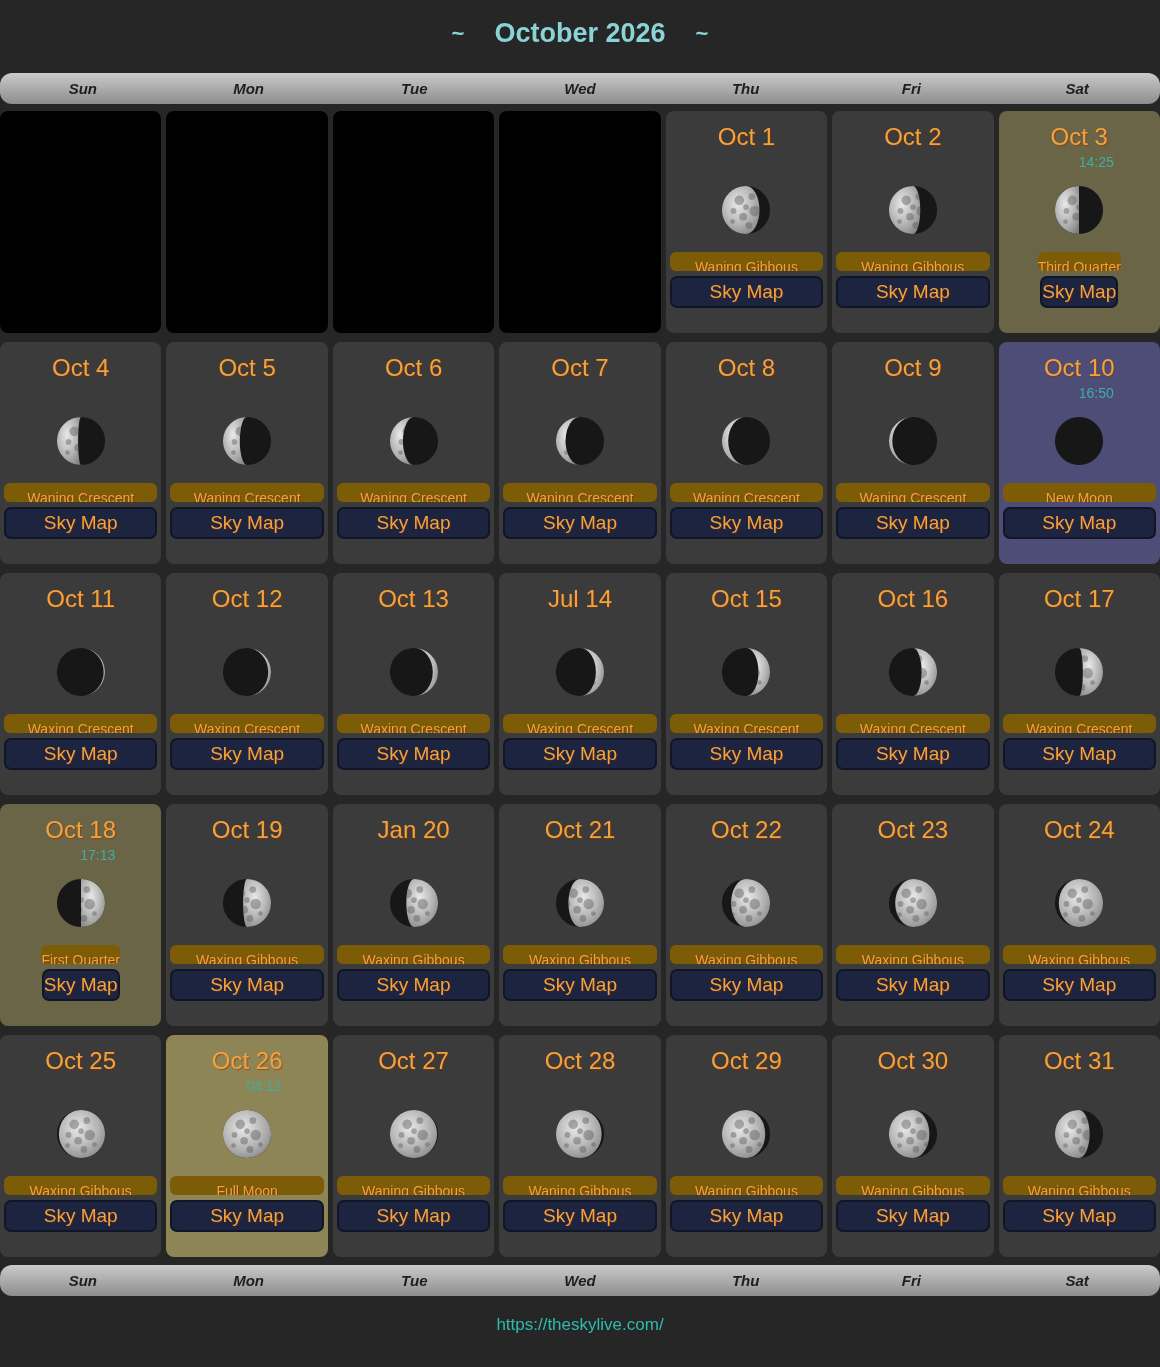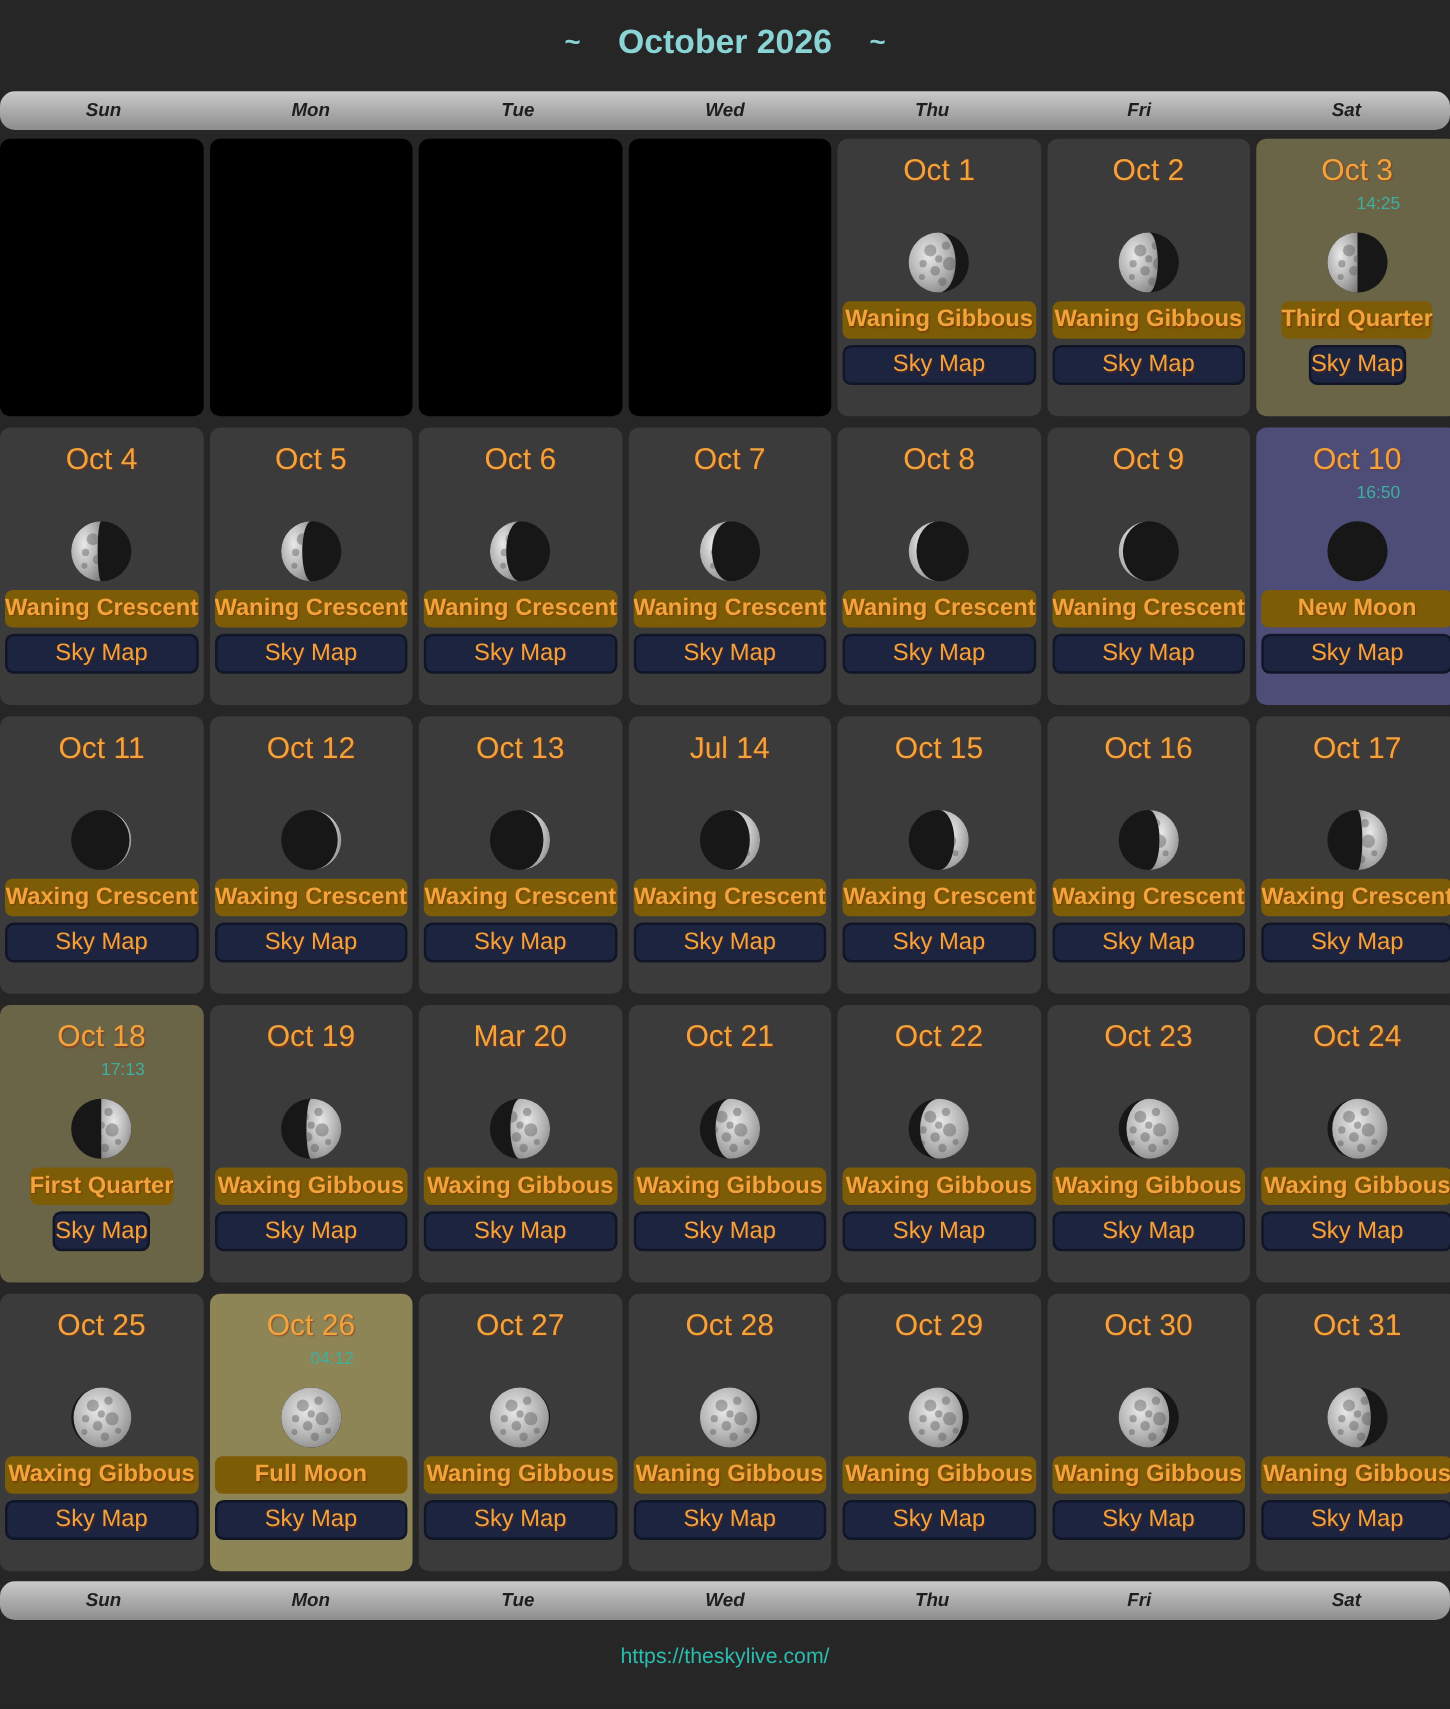--- a/index.html
+++ b/index.html
@@ -43,25 +43,25 @@
   .cell.full    { background:var(--full-moon-cell-bg,#8e8557); }
   .date {
     margin-top:12px; font-size:24px;
     color:var(--accent-orange,#f2a33c);
     text-shadow:1px 1px 1px rgba(140,50,10,.6);
   }
   .time { height:22px; margin-top:3px; font-size:14px; color:var(--time-teal,#3fae9f);padding-left:34px; }
   .moon { margin-top:8px; display:flex; justify-content:center; }
   .spacer { flex:1; }
   .phase-btn {
-    margin:0 4px 5px; height:30px; line-height:30px;
+    margin:0 4px 5px; height:19px; line-height:30px;
     border-radius:6px; background:var(--phase-label-bg,#7d5c07);
-    color:var(--accent-orange,#f2a33c); font-size:19px;
+    color:var(--accent-orange,#f2a33c); font-size:14px;
     text-shadow:1px 1px 1px rgba(120,40,10,.5); cursor:pointer;
-    white-space:nowrap; overflow:hidden;font-weight:bold;
+    white-space:nowrap; overflow:hidden;
   }
   .skymap-btn {
     margin:0 4px 25px; height:32px; line-height:28px; box-sizing:border-box;
     border:2px solid rgba(8,10,18,.55); border-radius:7px;
     background:var(--skymap-bg,#1c2440);
     color:var(--accent-orange,#f2a33c); font-size:19px;
     text-shadow:1px 1px 1px rgba(120,40,10,.5); cursor:pointer;
   }
   .url {
     margin-top:19px; text-align:center; font-size:17px;
@@ -717,21 +717,21 @@
             <circle cx="13" cy="39" r="2.5" fill="#5e5e5e" opacity="0.45"></circle>
             <circle cx="27" cy="24" r="3" fill="#5e5e5e" opacity="0.45"></circle>
           </g>
         </svg>
       </div>
       <div class="spacer"></div>
       <div class="phase-btn">Waxing Gibbous</div>
       <div class="skymap-btn">Sky Map</div>
     </div>
     <div class="cell">
-      <div class="date">Mar 20</div>
+      <div class="date">Jan 20</div>
       <div class="time"></div>
       <div class="moon">
         <svg width="52" height="52" viewBox="0 0 54 54">
           <defs>
             <radialGradient id="g19" cx="42%" cy="38%" r="78%">
               <stop offset="0%" stop-color="#e9e9e9"></stop>
               <stop offset="55%" stop-color="#b3b3b3"></stop>
               <stop offset="100%" stop-color="#7c7c7c"></stop>
             </radialGradient>
             <clipPath id="c19">

